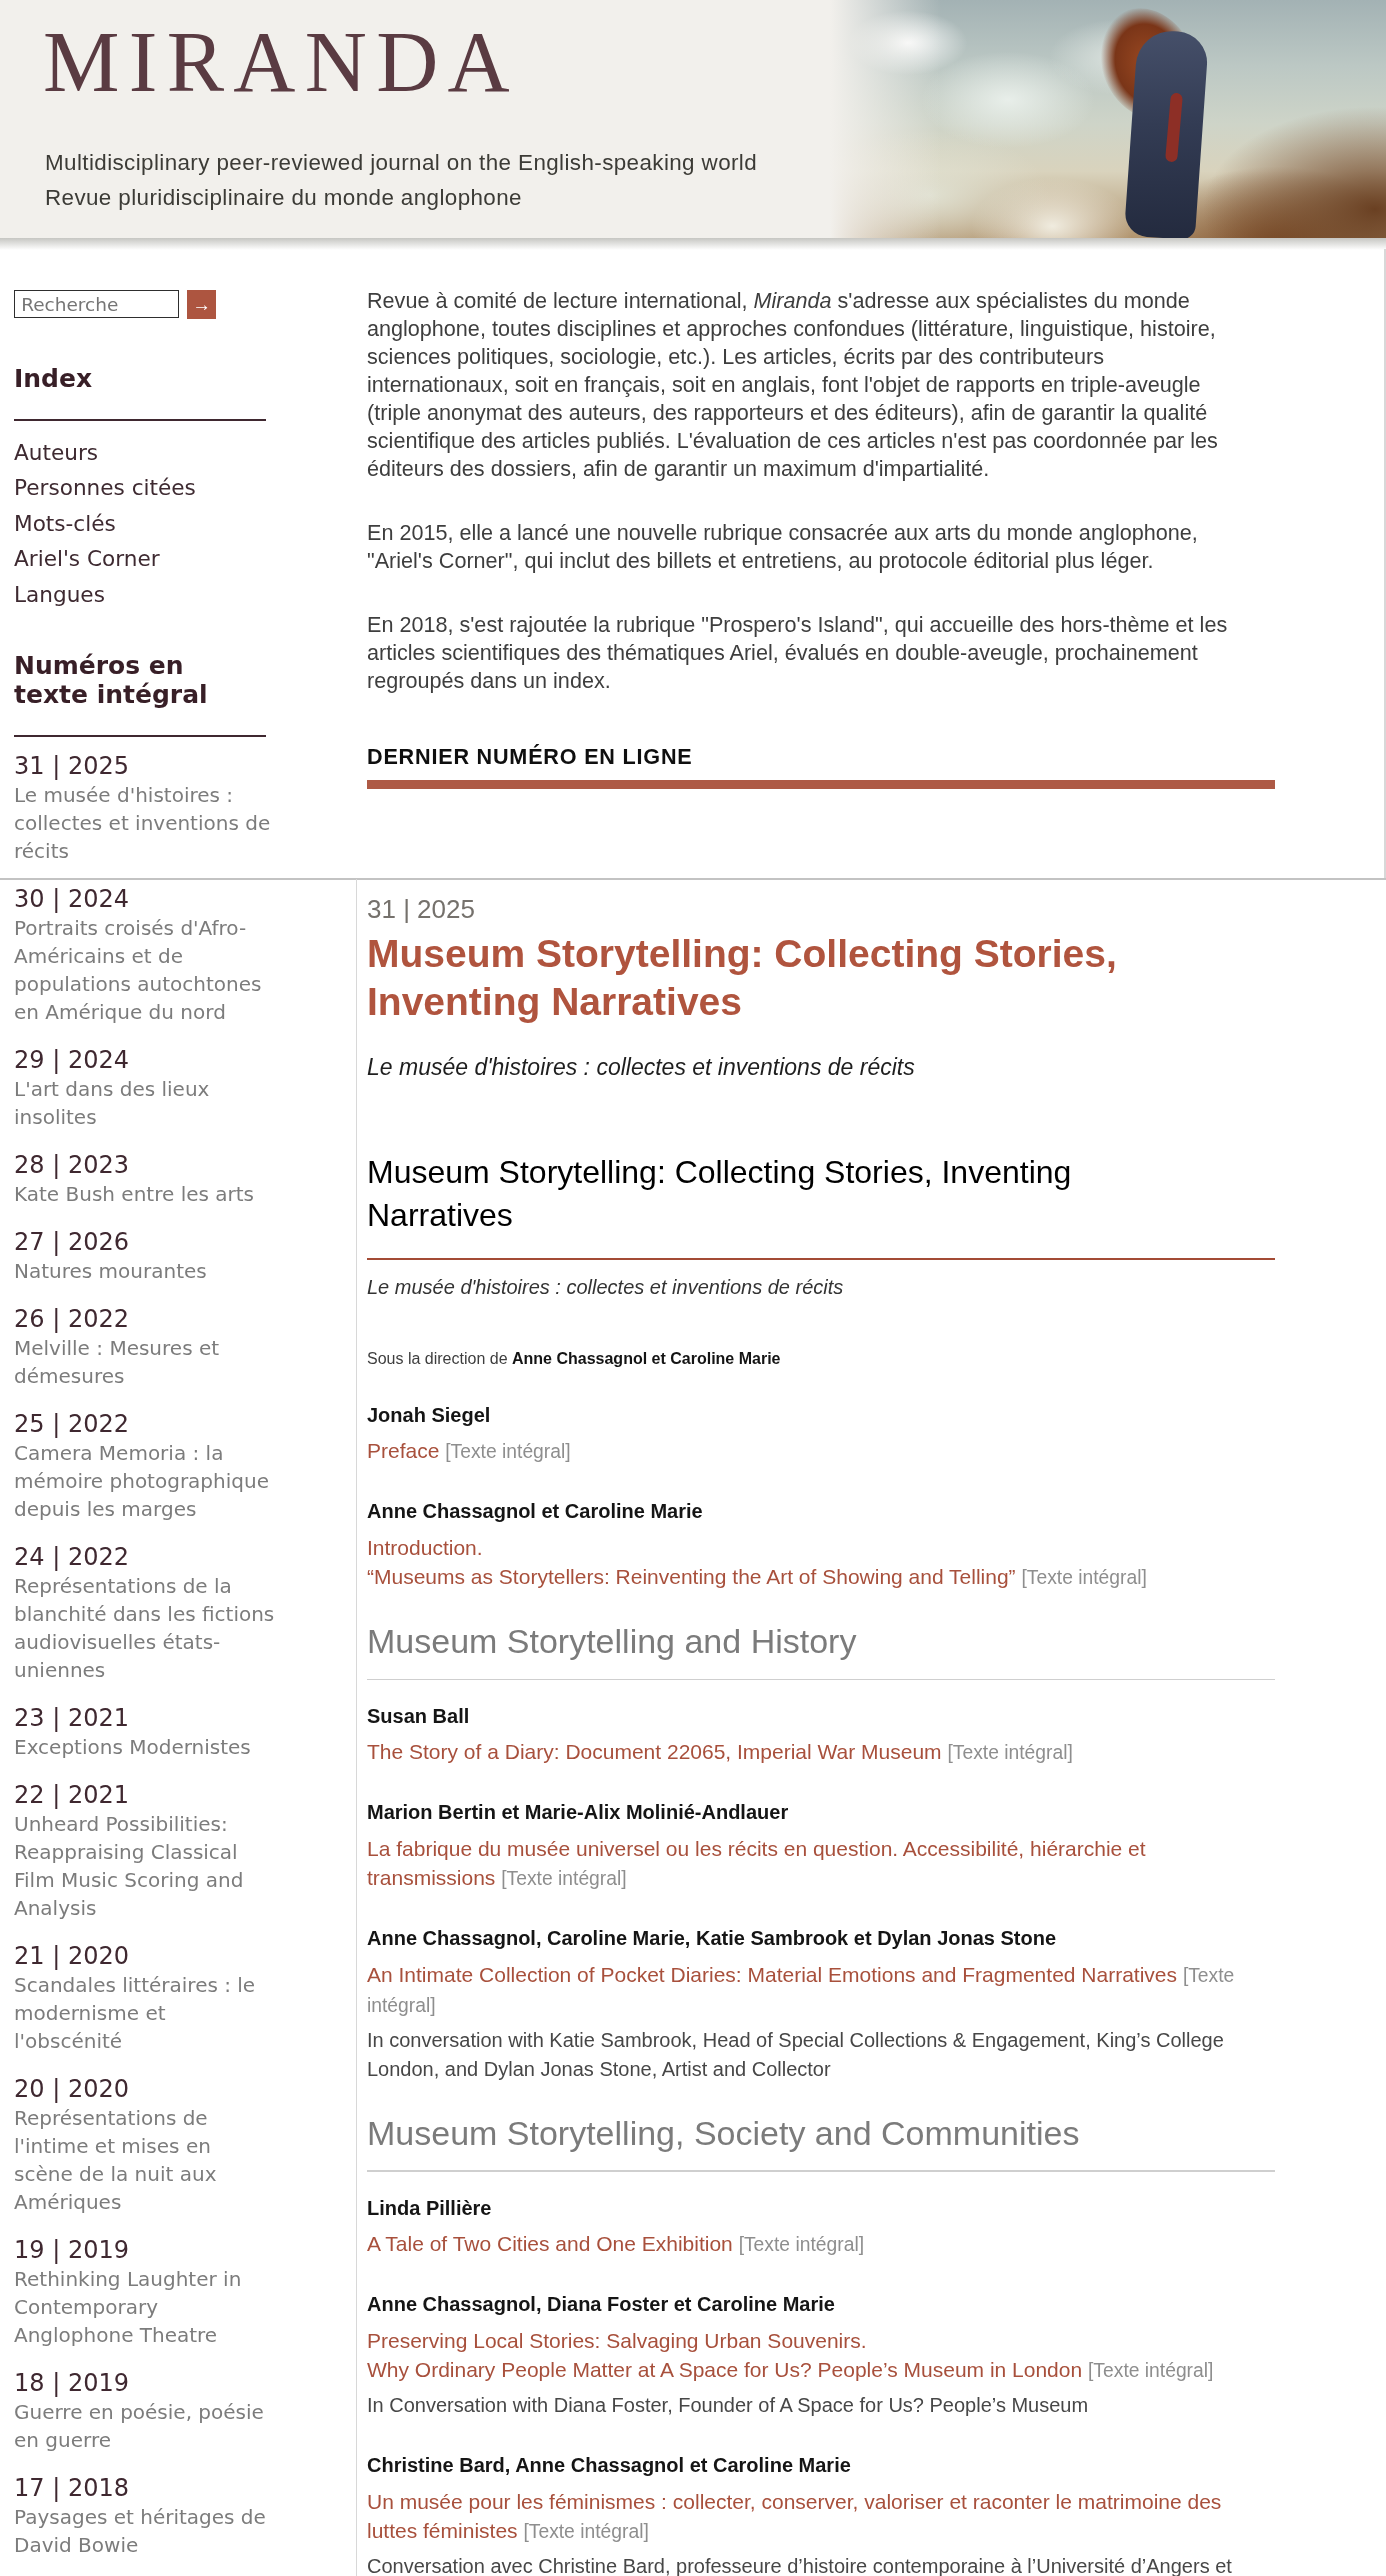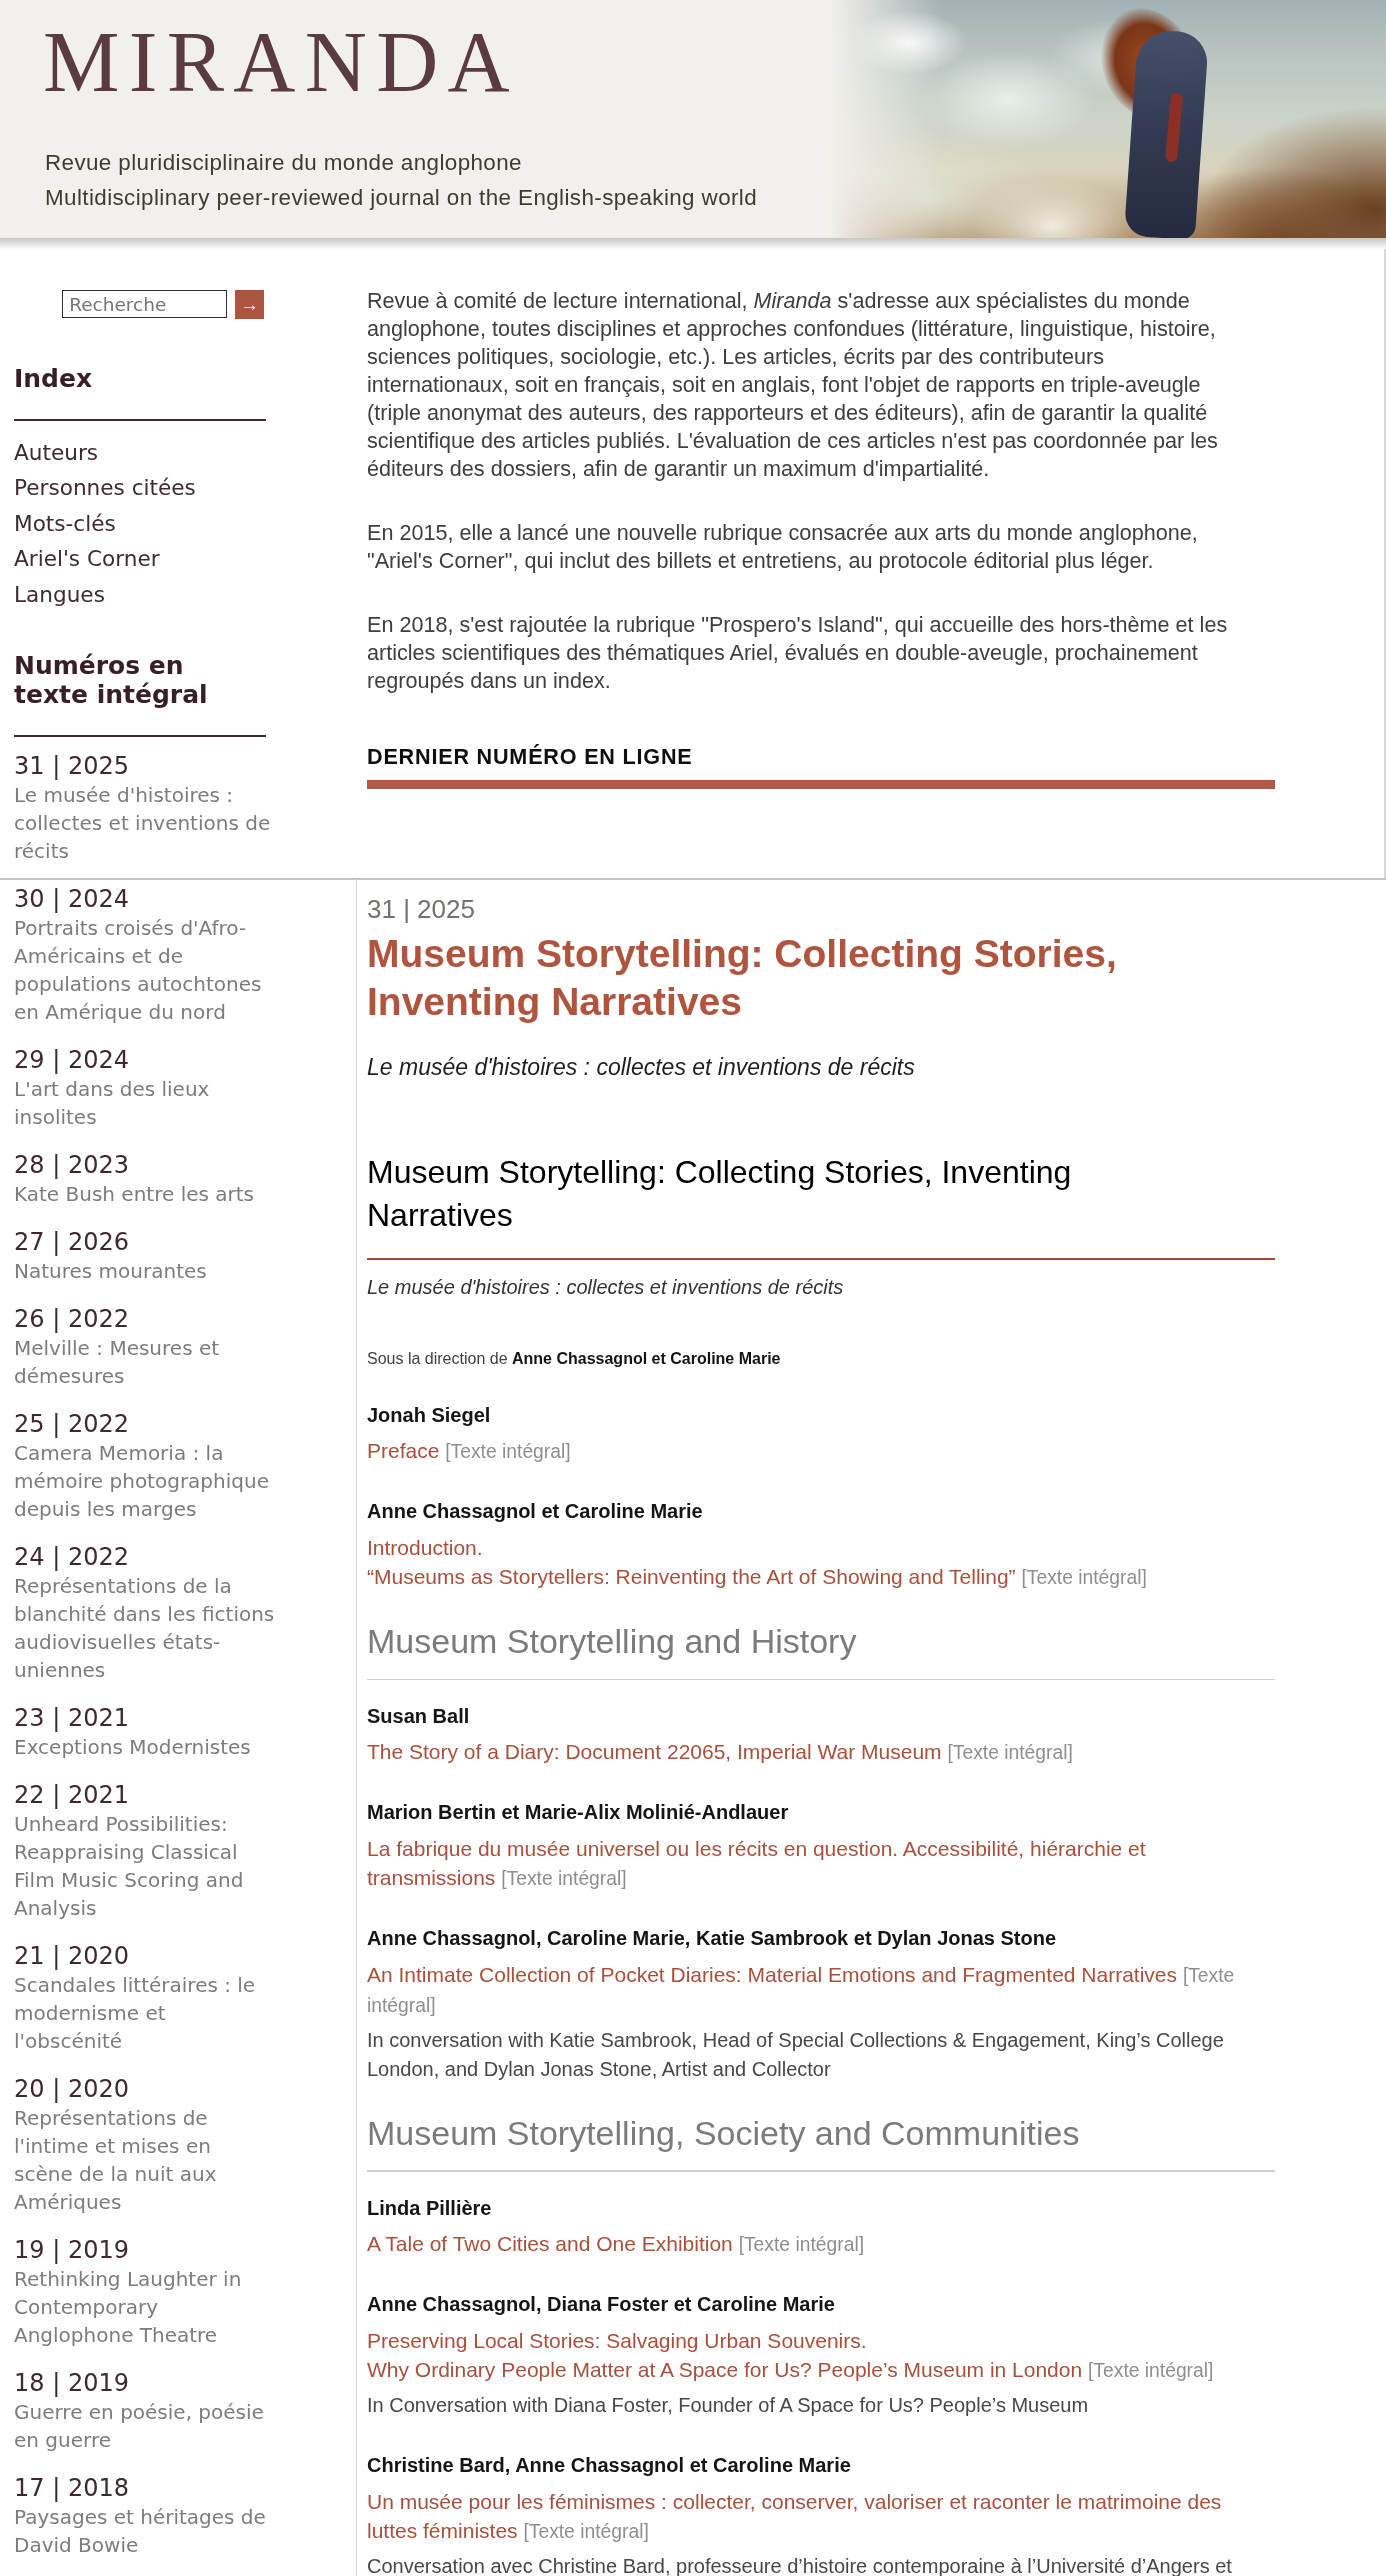--- a/index.html
+++ b/index.html
@@ -31,21 +31,21 @@
       background:radial-gradient(closest-side,#9c4a22,#7a3518 70%,rgba(122,53,24,0) 100%);transform:rotate(-18deg);}
   .fig-sash{position:absolute;left:338px;top:93px;width:12.4px;height:69px;background:#8d2f26;border-radius:6.2px;transform:rotate(5deg);}
   
   .divider-full{position:absolute;left:0;top:878px;width:1386px;height:1.5px;background:#c3c3c3;}
   .border-right-top{position:absolute;left:1384px;top:249px;width:1.5px;height:629px;background:#d8d8d8;}
   .border-left-lower{position:absolute;left:356px;top:879px;width:0.8px;height:1697px;background:#d8d8d8;}
   
   .sidebar{position:absolute;left:14px;top:290px;width:261px;font-family:"DejaVu Sans",sans-serif;}
   .search-row{display:flex;align-items:flex-start;}
   .search-input{width:151px;height:23px;border:1.5px solid #2e2e2e;font-size:18.5px;color:#15803d;
-      padding:1.5px 6.2px;font-family:"DejaVu Sans",sans-serif;background:#fff;margin-left:48px;}
+      padding:1.5px 6.2px;font-family:"DejaVu Sans",sans-serif;background:#fff;}
   .search-btn{width:29px;height:29px;margin-left:7.7px;background:#ad5540;border:none;color:#fff;
       font-size:18.5px;cursor:pointer;line-height:29px;text-align:center;padding:0;}
   .side-heading{margin-top:45px;font-size:25px;font-weight:bold;color:#381f27;
       border-bottom:2.3px solid #3f2830;padding-bottom:26px;width:252px;}
   .index-links{list-style:none;margin:20px 0 0 0;padding:0;}
   .index-links li{font-size:21.6px;color:#3e2a31;margin-bottom:12.4px;line-height:23px;cursor:pointer;}
   .issues{margin-top:15.4px;}
   .issue-item{margin-bottom:20px;cursor:pointer;}
   .issue-item .num{font-size:24px;color:#3f2830;line-height:29px;}
   .issue-item .ititle{font-size:20px;color:#7c7c7c;line-height:28px;}
@@ -82,22 +82,22 @@
 
   <div class="banner">
     <div class="painting">
       <div class="fig-hair"></div>
       <div class="fig-dress"></div>
       <div class="fig-sash"></div>
       <div class="painting-fade"></div>
     </div>
     <div class="logo">MIRANDA</div>
     <div class="subtitles">
+      <div>Multidisciplinary peer-reviewed journal on the English-speaking world</div>
       <div>Revue pluridisciplinaire du monde anglophone</div>
-      <div>Multidisciplinary peer-reviewed journal on the English-speaking world</div>
     </div>
   </div>
   <div class="banner-shadow"></div>
 
   <div class="divider-full"></div>
   <div class="border-right-top"></div>
   <div class="border-left-lower"></div>
 
   <div class="sidebar">
     <div class="search-row">

